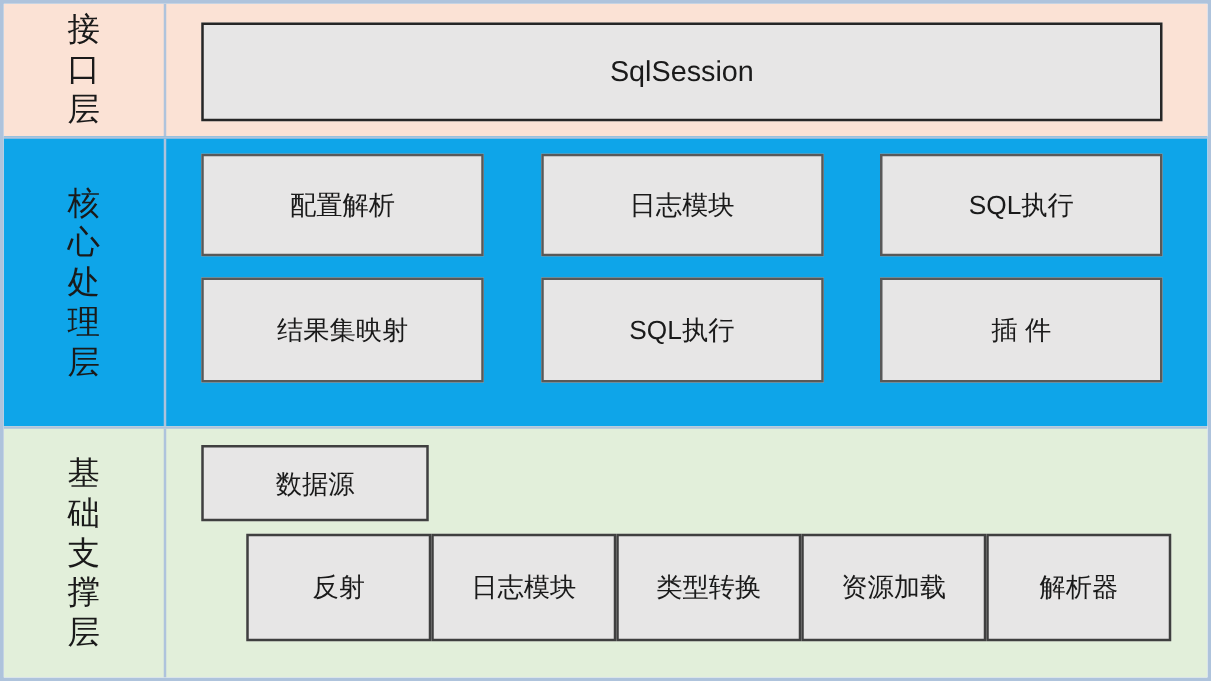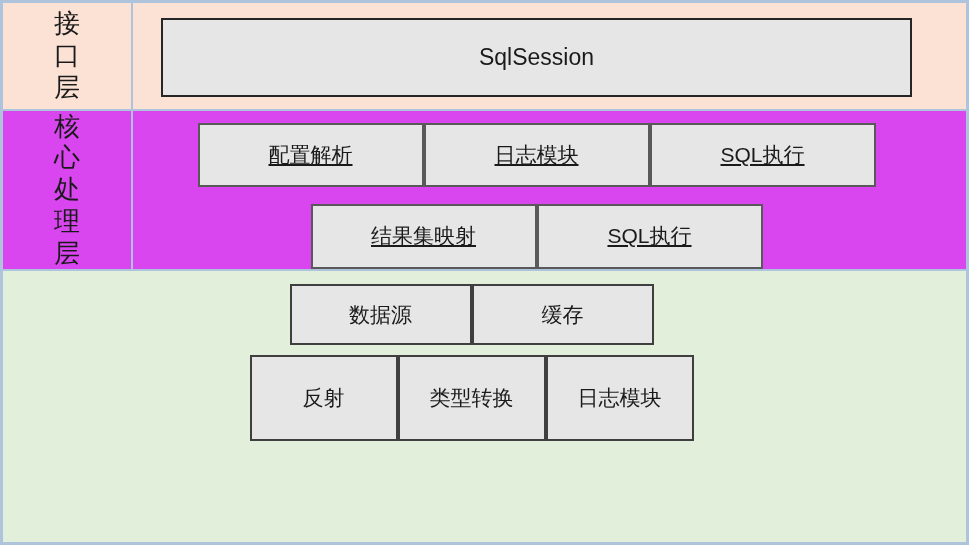--- a/index.html
+++ b/index.html
@@ -14,21 +14,21 @@
     font-family: "Liberation Sans", sans-serif;
     color: #1a1a1a;
     background: #ffffff;
     overflow: hidden;
   }
 
   .layer { display: flex; flex-direction: row; }
   .layer + .layer { border-top: 2px solid #aec3dc; }
 
   .layer-interface { height: 106px; background: #fbe2d5; }
-  .layer-core      { height: 160px; background: #d946ef; }
+  .layer-core      { height: 232px; background: #0ea5e9; }
   .layer-base      { flex: 1;       background: #e2efda; }
 
   .label-col {
     width: 130px;
     flex: 0 0 130px;
     border-right: 2px solid #aec3dc;
     display: flex;
     align-items: center;
     justify-content: center;
   }
@@ -37,24 +37,23 @@
     font-size: 26px;
     line-height: 1.22;
     text-align: center;
     word-break: break-all;
     letter-spacing: 0;
   }
 
   .content-col {
     flex: 1;
     padding-left: 28px;
-    padding-right: 54px;
+    padding-right: 36px;
     display: flex;
     flex-direction: column;
-    align-items: center;
   }
 
   .layer-interface .content-col { padding-top: 15px; }
   .layer-core      .content-col { padding-top: 12px; }
   .layer-base      .content-col { padding-top: 13px; }
 
   .box {
     background: #e7e6e6;
     border: 2px solid #595959;
     display: flex;
@@ -73,25 +72,25 @@
   .box-sqlsession {
     height: 79px;
     width: 100%;
     border-color: #262626;
     font-size: 23px;
   }
 
   
   .core-row-1 { height: 82px; }
   .core-row-2 { height: 84px; margin-top: 17px; }
-  .layer-core .box { width: 226px; text-decoration: underline; }
+  .layer-core .box { width: 226px; }
 
   
   .base-row-1 { height: 61px; }
-  .base-row-2 { height: 86px; margin-top: 10px; }
+  .base-row-2 { height: 86px; margin-top: 10px; margin-left: 36px; }
   .base-row-1 .box { width: 182px; border-color: #3f3f3f; }
   .base-row-2 .box { width: 148px; border-color: #3f3f3f; }
 </style>
 </head>
 <body>
 
 <div class="frame">
 
   <section class="layer layer-interface">
     <div class="label-col">
@@ -108,31 +107,36 @@
     </div>
     <div class="content-col">
       <div class="row core-row-1">
         <div class="box">配置解析</div>
         <div class="box">日志模块</div>
         <div class="box">SQL执行</div>
       </div>
       <div class="row core-row-2">
         <div class="box">结果集映射</div>
         <div class="box">SQL执行</div>
+        <div class="box">插 件</div>
       </div>
     </div>
   </section>
 
   <section class="layer layer-base">
+    <div class="label-col">
+      <div class="label-text">基础支撑层</div>
+    </div>
     <div class="content-col">
       <div class="row base-row-1">
         <div class="box">数据源</div>
-        <div class="box">缓存</div>
       </div>
       <div class="row base-row-2">
         <div class="box">反射</div>
+        <div class="box">日志模块</div>
         <div class="box">类型转换</div>
-        <div class="box">日志模块</div>
+        <div class="box">资源加载</div>
+        <div class="box">解析器</div>
       </div>
     </div>
   </section>
 
 </div>
 
 </body></html>

